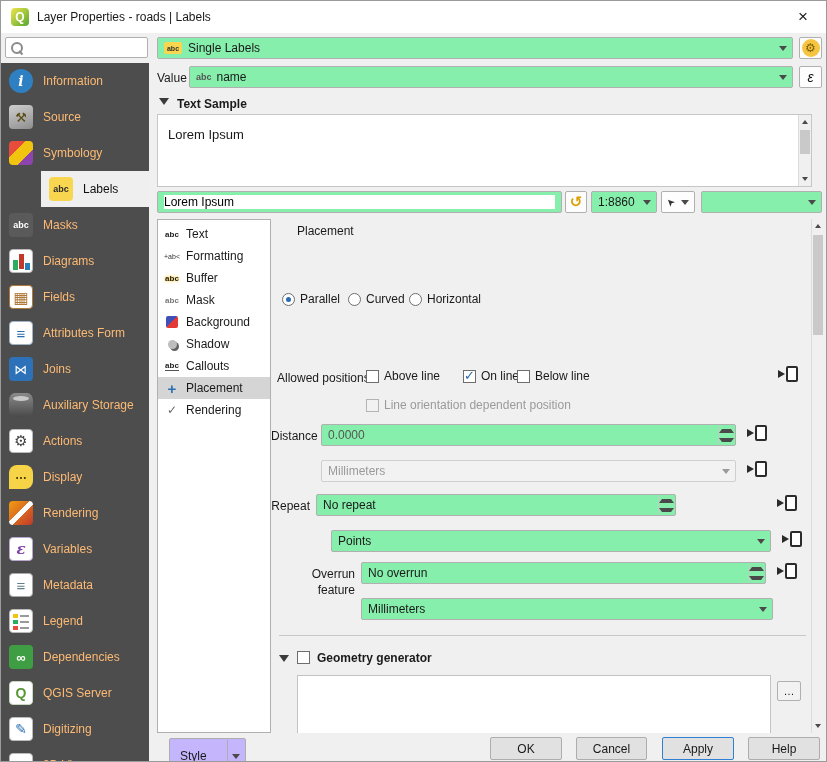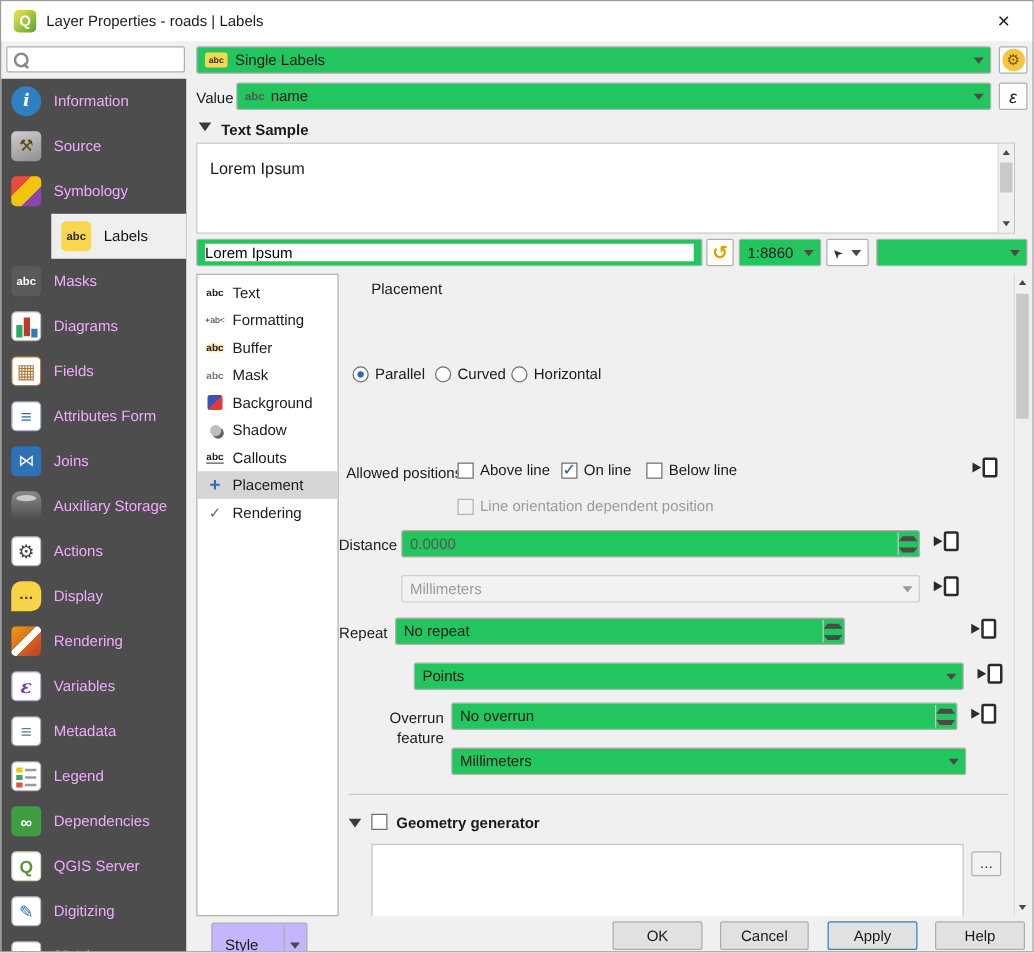--- a/index.html
+++ b/index.html
@@ -14,21 +14,21 @@
   .title-text { margin-left:8px; }
   .close-btn { position:absolute; right:12px; top:5px; width:22px; height:22px; display:flex; align-items:center; justify-content:center; font-size:17px; color:#222; }
 
   
   .search-wrap { position:absolute; left:4px; top:36px; width:143px; height:21px; background:#fff; border:1px solid #b0b0b0; border-radius:2px; display:flex; align-items:center; padding-left:4px; }
   .mag { position:relative; width:14px; height:14px; flex:0 0 14px; }
   .mag::before { content:""; position:absolute; left:1px; top:1px; width:8px; height:8px; border:2px solid #8a8a8a; border-radius:50%; }
   .mag::after { content:""; position:absolute; left:9px; top:9px; width:5px; height:2px; background:#8a8a8a; transform:rotate(45deg); transform-origin:left center; }
   .search-wrap input { border:none; outline:none; width:110px; height:17px; font-size:12px; font-family:inherit; }
   .sidebar { position:absolute; left:0; top:62px; width:148px; height:700px; background:#4d4d4d; overflow:hidden; }
-  .sitem { height:36px; display:flex; align-items:center; gap:10px; padding-left:8px; color:#f0abfc; }
+  .sitem { height:36px; display:flex; align-items:center; gap:10px; padding-left:8px; color:#fdba74; }
   .sitem.sel { background:#efefef; color:#111;margin-left:40px; }
   .sico { width:24px; height:24px; flex:0 0 24px; display:flex; align-items:center; justify-content:center; border-radius:4px; position:relative; }
   .ic-info { background:#2f80c3; border-radius:50%; } .ic-info::before { content:"i"; color:#fff; font:italic bold 14px "DejaVu Serif",serif; }
   .ic-source { background:linear-gradient(160deg,#cfcfcf,#8f8f8f); } .ic-source::before { content:"⚒"; color:#5a4a10; font-size:13px; }
   .ic-symb { background:linear-gradient(135deg,#e74c3c 0 34%,#f1c40f 34% 67%,#8e44ad 67%); }
   .ic-labels { background:#f9d64f; } .ic-labels::before { content:"abc"; color:#2b2b2b; font-size:9px; font-weight:bold; }
   .ic-masks { background:#5a5a5a; } .ic-masks::before { content:"abc"; color:#fff; font-size:9px; font-weight:bold; }
   .ic-diagrams { background:#fff; border:1px solid #bbb; background-image:linear-gradient(#27ae60,#27ae60),linear-gradient(#c0392b,#c0392b),linear-gradient(#2980b9,#2980b9); background-size:5px 10px,5px 15px,5px 7px; background-position:3px 10px,9px 4px,15px 13px; background-repeat:no-repeat; }
   .ic-fields { background:#fff; border:1px solid #b0793a; } .ic-fields::before { content:"▦"; color:#b0793a; font-size:16px; }
   .ic-form { background:#fff; border:1px solid #9fb4c7; } .ic-form::before { content:"≡"; color:#2c6fb0; font-size:15px; font-weight:bold; }
@@ -39,21 +39,21 @@
   .ic-rendersd { background-image:linear-gradient(135deg,rgba(255,255,255,0) 42%,#fff 42% 58%,rgba(255,255,255,0) 58%),linear-gradient(135deg,#f39c12,#c0392b); }
   .ic-vars { background:#fff; border:1px solid #b9a6cf; } .ic-vars::before { content:"ε"; color:#7d3fa8; font:italic bold 15px "DejaVu Serif",serif; }
   .ic-meta { background:#fff; border:1px solid #aaa; } .ic-meta::before { content:"≡"; color:#607d8b; font-size:15px; }
   .ic-deps { background:#3f9e43; } .ic-deps::before { content:"∞"; color:#fff; font-size:13px; font-weight:bold; }
   .ic-legend { background:#fff; border:1px solid #bbb; background-image:linear-gradient(#f1c40f,#f1c40f),linear-gradient(#27ae60,#27ae60),linear-gradient(#e74c3c,#e74c3c),linear-gradient(#9a9a9a,#9a9a9a),linear-gradient(#9a9a9a,#9a9a9a),linear-gradient(#9a9a9a,#9a9a9a); background-size:5px 4px,5px 4px,5px 4px,9px 2px,9px 2px,9px 2px; background-position:3px 4px,3px 10px,3px 16px,10px 5px,10px 11px,10px 17px; background-repeat:no-repeat; }
   .ic-qgis { background:#fff; border:1px solid #c8d8c0; } .ic-qgis::before { content:"Q"; color:#589632; font-weight:bold; font-size:14px; }
   .ic-digi { background:#fff; border:1px solid #bbb; } .ic-digi::before { content:"✎"; color:#2c6fb0; font-size:14px; }
   .ic-3d { background:#fff; border:1px solid #bbb; } .ic-3d::before { content:"3D"; color:#455a64; font-size:10px; font-weight:bold; }
 
   
-  .combo, .spin, .tinput { position:absolute; height:22px; background:#22c55e; border:1px solid #b0b0b0; border-radius:2px; display:flex; align-items:center; padding:0 20px 0 6px; white-space:nowrap; overflow:hidden; }
+  .combo, .spin, .tinput { position:absolute; height:22px; background:#86efac; border:1px solid #b0b0b0; border-radius:2px; display:flex; align-items:center; padding:0 20px 0 6px; white-space:nowrap; overflow:hidden; }
   .combo.disabled { background:#f2f2f2; color:#9a9a9a; border-color:#cfcfcf; }
   .dd { position:absolute; right:1px; top:1px; bottom:1px; width:17px; display:flex; align-items:center; justify-content:center; }
   .tri-dn { width:0; height:0; border-left:4px solid transparent; border-right:4px solid transparent; border-top:5px solid #4a4a4a; }
   .tri-up-s { width:0; height:0; border-left:3px solid transparent; border-right:3px solid transparent; border-bottom:4px solid #4a4a4a; }
   .tri-dn-s { width:0; height:0; border-left:3px solid transparent; border-right:3px solid transparent; border-top:4px solid #4a4a4a; }
   .spin-btns { position:absolute; right:1px; top:1px; bottom:1px; width:16px; border-left:1px solid #c8c8c8; display:flex; flex-direction:column; }
   .spin-btns span { flex:1; display:flex; align-items:center; justify-content:center; }
   .iconbtn { position:absolute; height:22px; background:#fdfdfd; border:1px solid #b0b0b0; border-radius:2px; display:flex; align-items:center; justify-content:center; }
   .cb { position:relative; width:13px; height:13px; background:#fff; border:1px solid #6e6e6e; flex:0 0 13px; }
   .cb.checked::after { content:"✓"; position:absolute; left:0px; top:-3px; color:#2468a6; font-weight:bold; font-size:13px; }
@@ -328,21 +328,21 @@
     <span class="ckgroup" style="left:138px; top:72px;">
       <span class="rb"></span>
       <span>Horizontal</span>
     </span>
 
     <span class="flatlabel" style="left:6px; top:151px;">Allowed positions</span>
     <span class="ckgroup" style="left:95px; top:149px;">
       <span class="cb"></span>
       <span>Above line</span>
     </span>
-    <span class="ckgroup" style="left:178px; top:149px;">
+    <span class="ckgroup" style="left:192px; top:149px;">
       <span class="cb checked"></span>
       <span>On line</span>
     </span>
     <span class="ckgroup" style="left:246px; top:149px;">
       <span class="cb"></span>
       <span>Below line</span>
     </span>
     <span class="ovr" style="left:506px; top:146px;">
         <span class="r"></span>
         <span class="a"></span>

